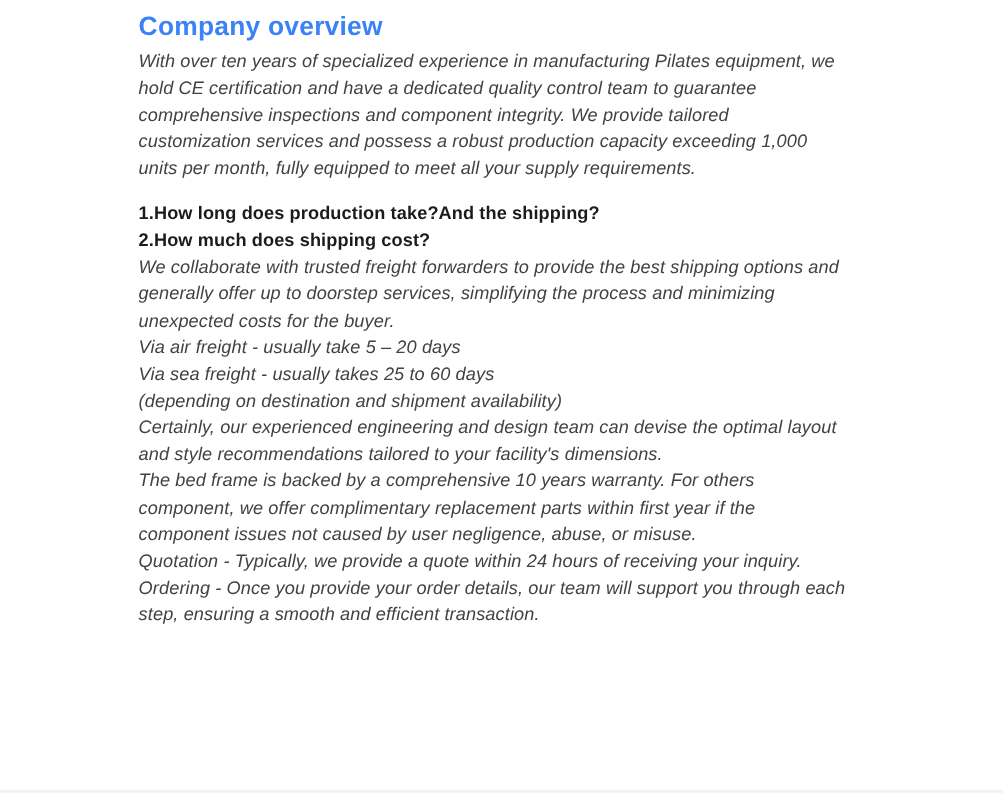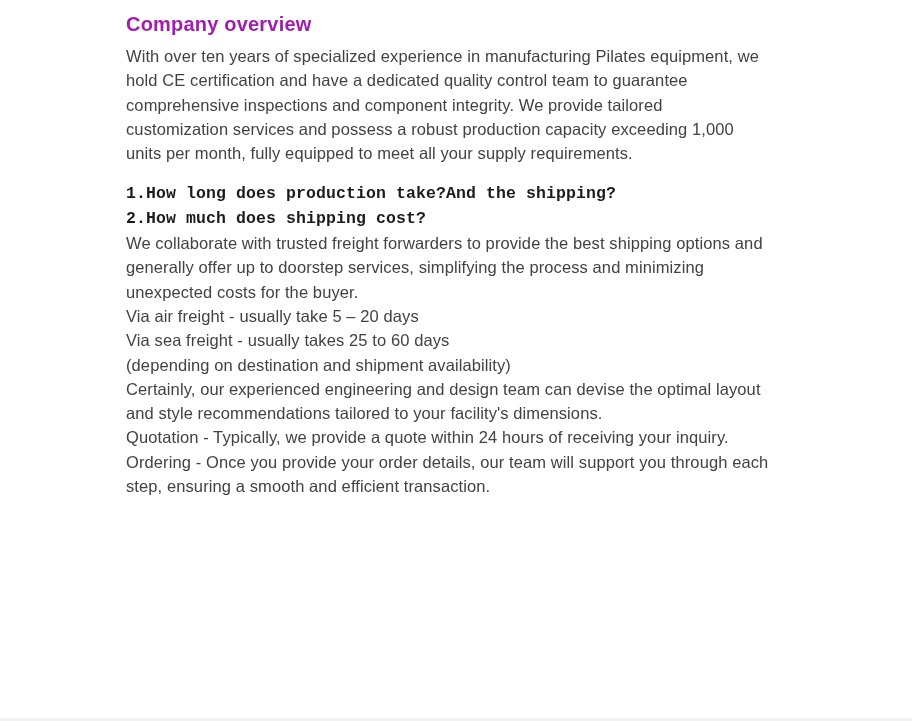--- a/index.html
+++ b/index.html
@@ -18,41 +18,41 @@
     position: absolute;
     left: 126px;
     top: 11px;
     width: 710px;
     color: #424242;
     font-size: 16.5px;
     line-height: 24.3px;
     letter-spacing: 0.1px;
   }
   .title {
-    font-size: 20px;
+    font-size: 24px;
     font-weight: 700;
-    color: #a21caf;
+    color: #3b82f6;
     line-height: 27px;
     margin: 0 0 6px 0;
     letter-spacing: 0.2px;
   }
   .para {
     margin: 0;
     white-space: pre-line;
+    font-style: italic;
   }
   .intro {
     margin-bottom: 17px;
   }
   .q {
     font-size: 16.5px;
     font-weight: 700;
     color: #1b1b1b;
     line-height: 24.3px;
     margin: 0;
-    font-family: Liberation Mono, monospace;
   }
   .divider {
     position: absolute;
     left: 0;
     bottom: 0;
     width: 912px;
     height: 3px;
     background: #f3f3f3;
   }
 </style>
@@ -73,19 +73,22 @@
   <p class="para">We collaborate with trusted freight forwarders to provide the best shipping options and
 generally offer up to doorstep services, simplifying the process and minimizing
 unexpected costs for the buyer.
 Via air freight - usually take 5 – 20 days
 Via sea freight - usually takes 25 to 60 days
 (depending on destination and shipment availability)</p>
 
   <p class="para">Certainly, our experienced engineering and design team can devise the optimal layout
 and style recommendations tailored to your facility's dimensions.</p>
 
+  <p class="para">The bed frame is backed by a comprehensive 10 years warranty. For others
+component, we offer complimentary replacement parts within first year if the
+component issues not caused by user negligence, abuse, or misuse.</p>
 
   <p class="para">Quotation - Typically, we provide a quote within 24 hours of receiving your inquiry.
 Ordering - Once you provide your order details, our team will support you through each
 step, ensuring a smooth and efficient transaction.</p>
 </div>
 
 <div class="divider"></div>
 
 </body></html>

